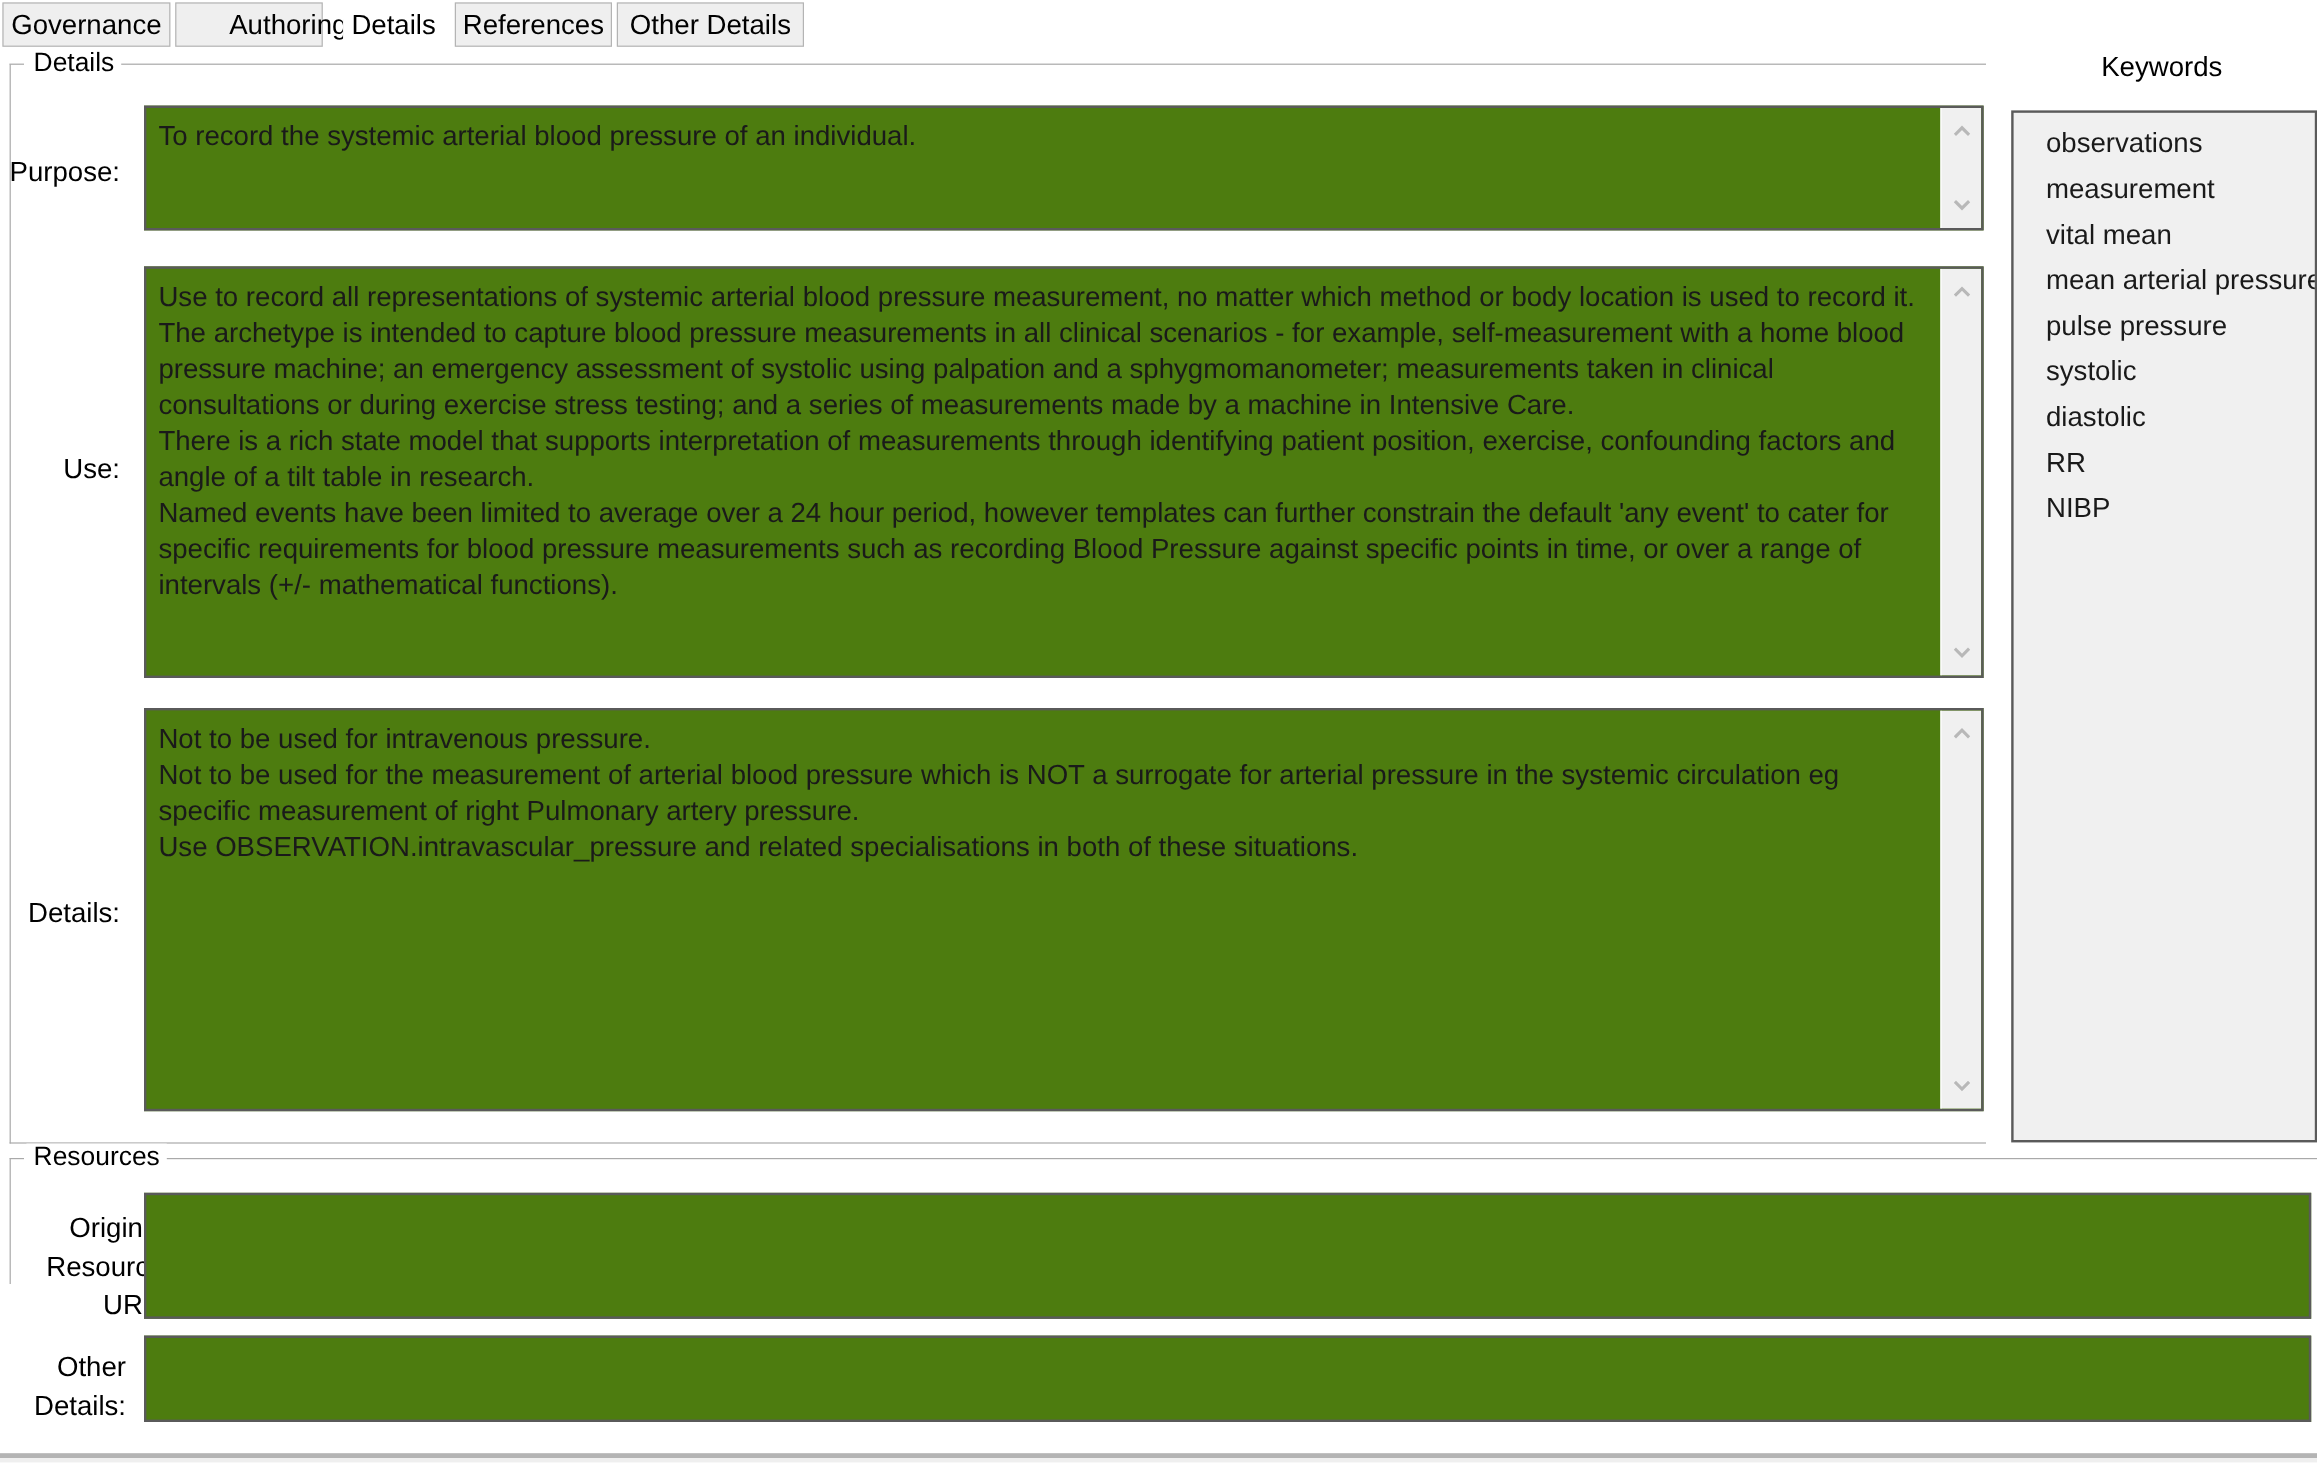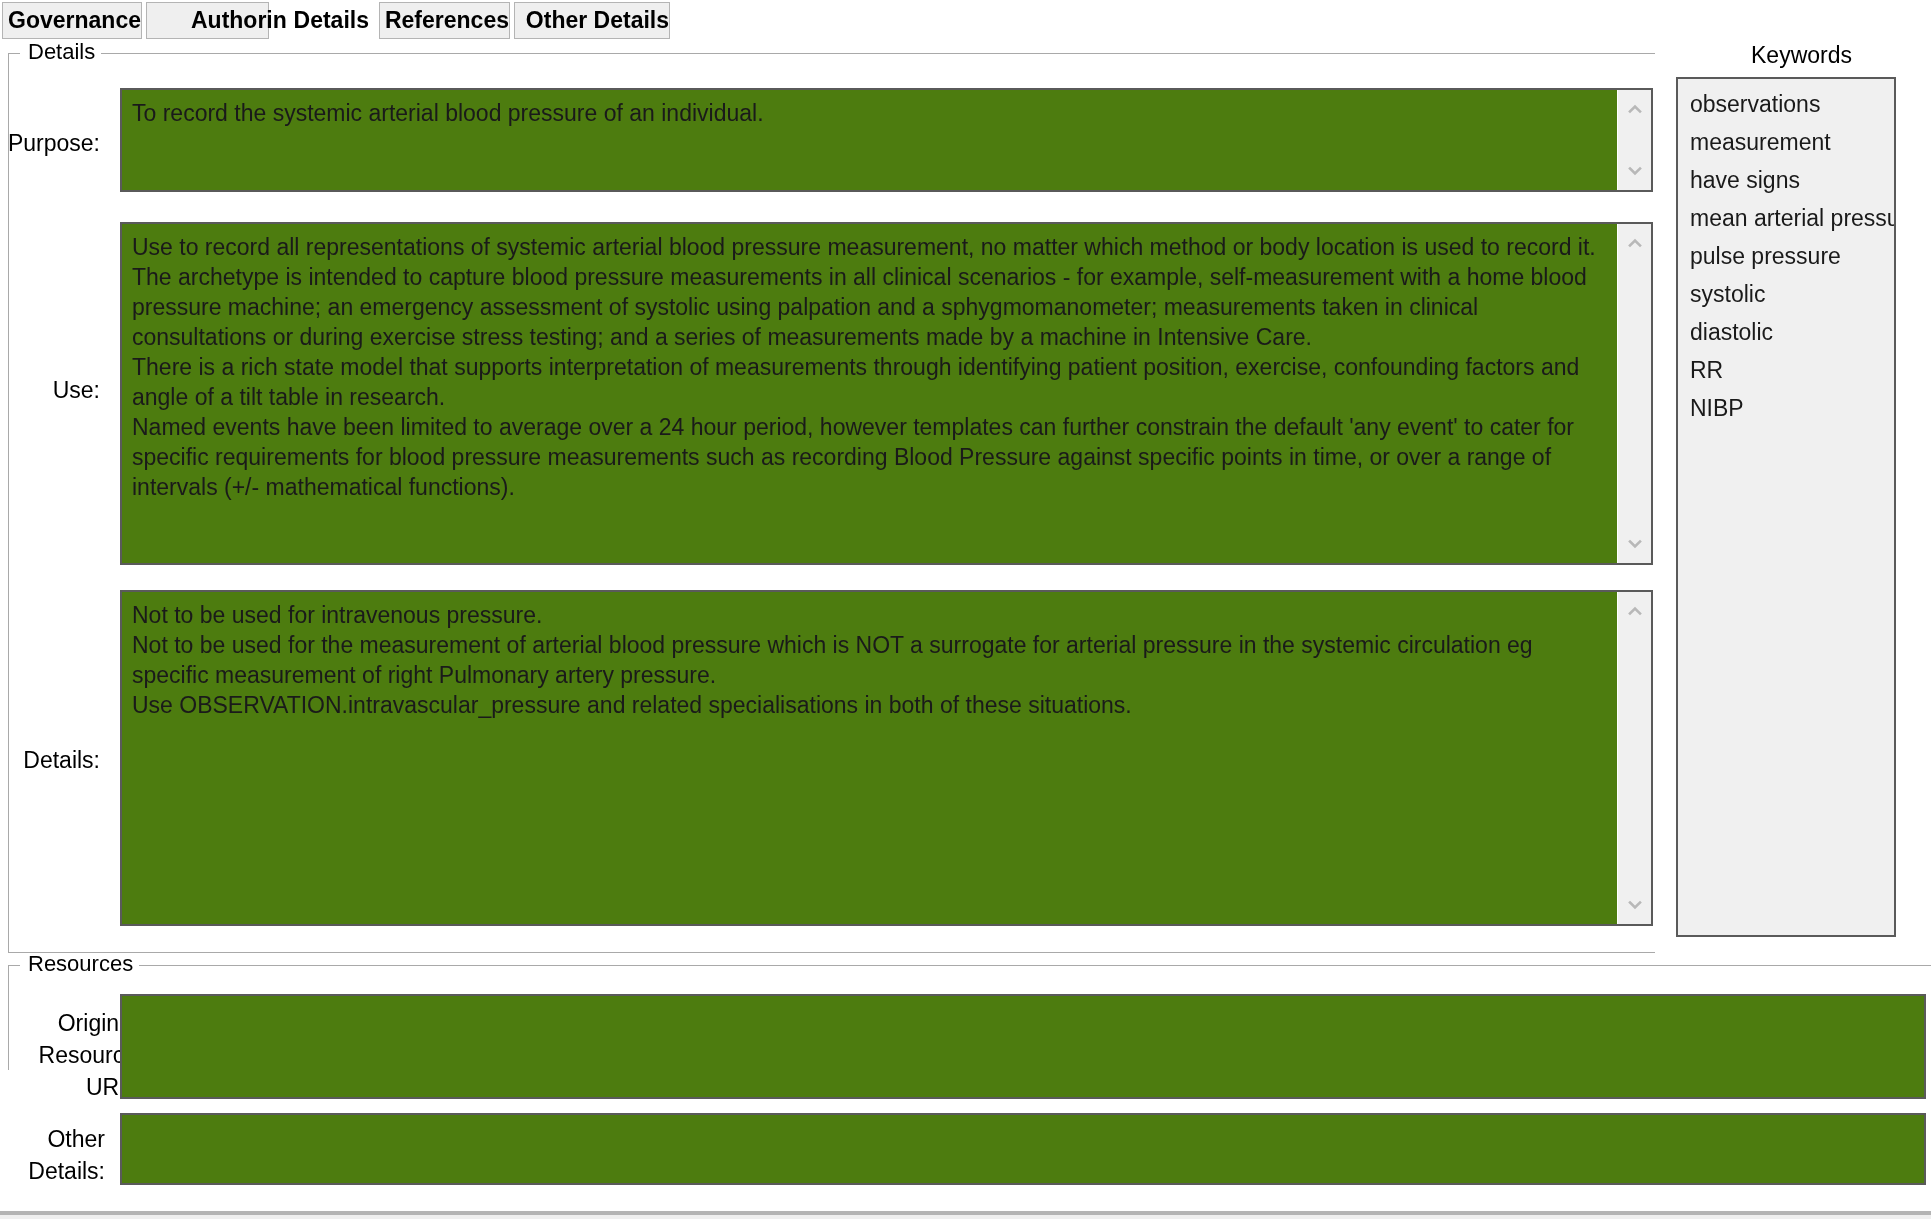--- a/index.html
+++ b/index.html
@@ -31,25 +31,24 @@
   .tab {
     position: absolute;
     top: 2px;
     height: 37px;
     box-sizing: border-box;
     background: #efefef;
     border: 1px solid #b4b4b4;
     border-bottom: 1px solid #b4b4b4;
     font-size: 23px;
     line-height: 35px;
-    text-align: right;
+    text-align: center;
     color: #000000;
     white-space: nowrap;
     cursor: default;
-    font-weight: bold;
   }
   .tab.active {
     background: #ffffff;
     border: 1px solid #ffffff;
     border-bottom: 1px solid #ffffff;
     top: 0px;
     height: 41px;
     line-height: 38px;
   }
 
@@ -234,24 +233,24 @@
       <div class="scroll-arrow down">
         <svg class="chev" viewBox="0 0 14 14" aria-hidden="true">
           <polyline points="2,4.5 7,9.5 12,4.5" fill="none" stroke="#b8b8b8" stroke-width="2.6" stroke-linecap="square" stroke-linejoin="miter"></polyline>
         </svg>
       </div>
     </div>
   </div>
 
   <div class="keywords-title" style="left:1672px; top:42px; width:259px;">Keywords</div>
 
-  <div class="listbox" style="left:1676px; top:77px; width:220px; height:860px;">
+  <div class="listbox" style="left:1676px; top:92px; width:255px; height:860px;padding-left:15px;">
     <div class="listitem">observations</div>
     <div class="listitem">measurement</div>
-    <div class="listitem">have signs</div>
+    <div class="listitem">vital mean</div>
     <div class="listitem">mean arterial pressure</div>
     <div class="listitem">pulse pressure</div>
     <div class="listitem">systolic</div>
     <div class="listitem">diastolic</div>
     <div class="listitem">RR</div>
     <div class="listitem">NIBP</div>
   </div>
 
   <div class="groupbox" style="left:8px; top:965px; width:1923px; height:105px; border-top-color:transparent; border-bottom:none;"></div>
   <div class="groupbox-line" style="left:8px; top:965px; width:12px;"></div>

